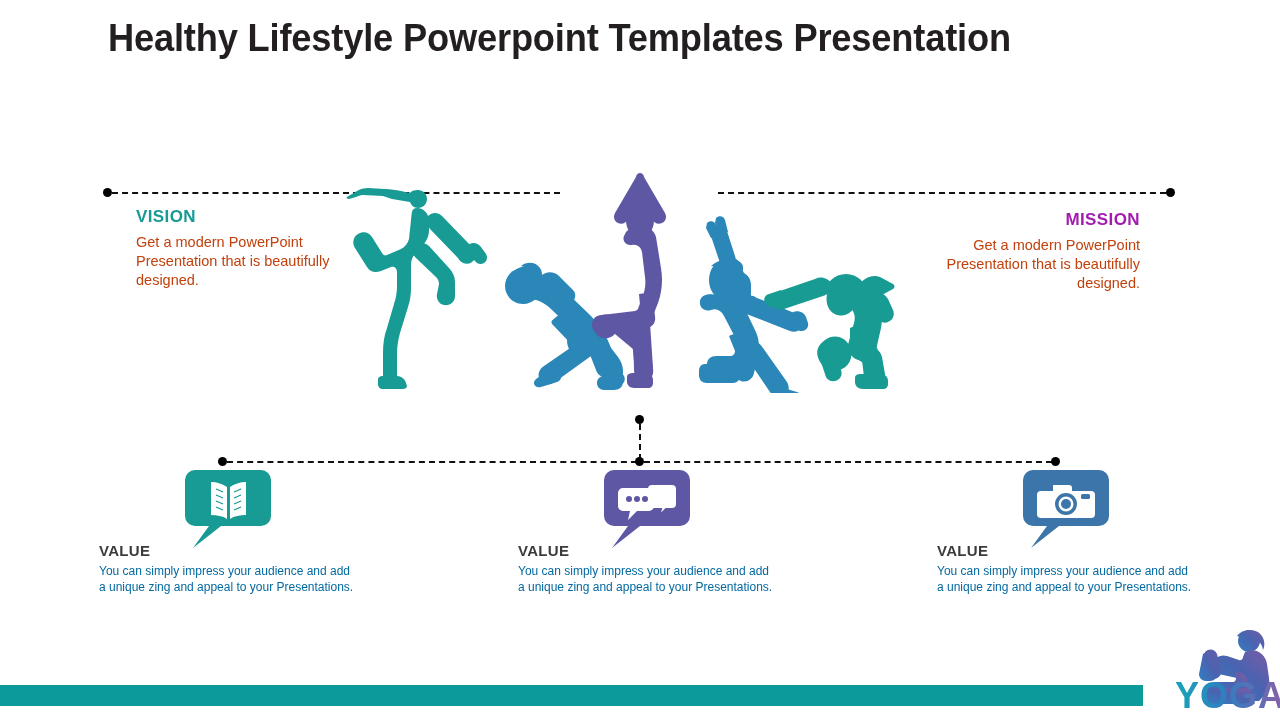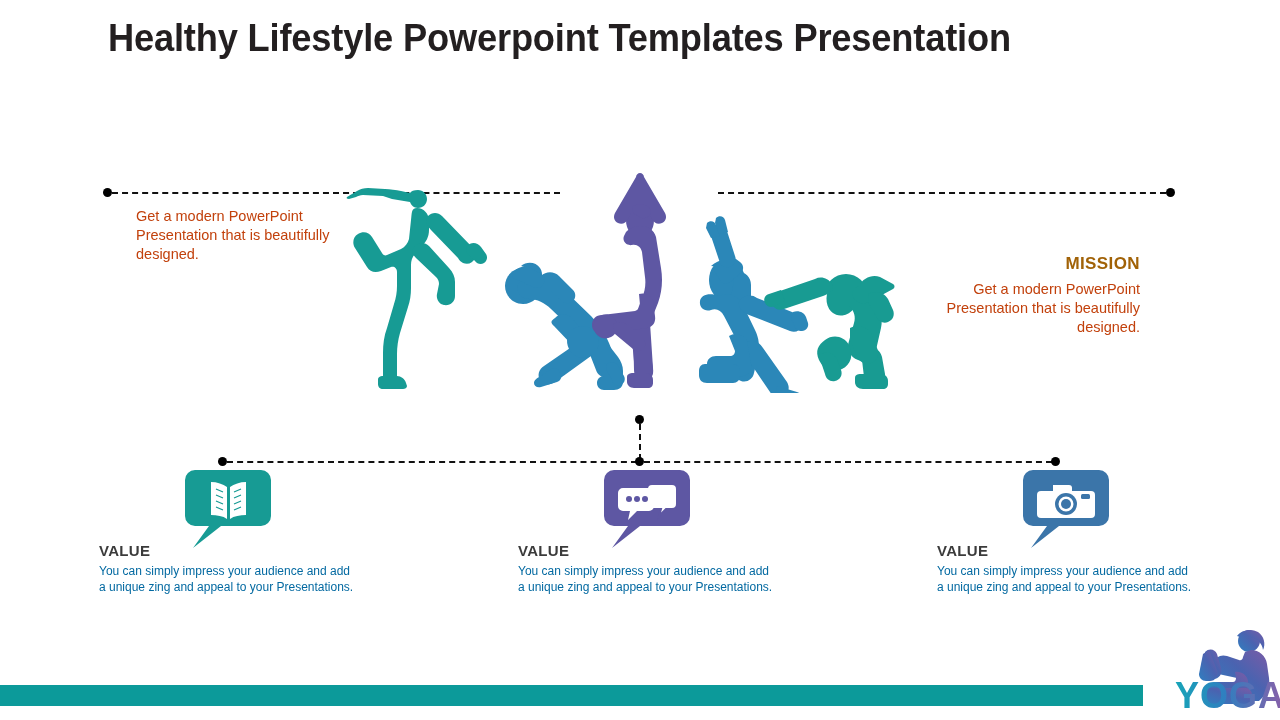--- a/index.html
+++ b/index.html
@@ -29,21 +29,21 @@
     position:absolute;width:0;border-left:2px dashed #111;
   }
 
   
   .vm-block{position:absolute;}
   .vm-head{font-size:17px;font-weight:bold;letter-spacing:0.4px;margin:0 0 6px 0;}
   .vm-body{font-size:14.5px;color:#c2410c;line-height:1.32;}
   #vision-block{left:136px;top:207px;width:215px;text-align:left;}
   #vision-block .vm-head{color:#179b94;}
   #mission-block{left:940px;top:210px;width:200px;text-align:right;}
-  #mission-block .vm-head{color:#a16207;margin-top:44px;}
+  #mission-block .vm-head{color:#a21caf;}
 
   
   #yoga-band{position:absolute;left:345px;top:168px;width:550px;height:225px;}
   #yoga-band svg{display:block;width:100%;height:100%;}
 
   
   .value-card{position:absolute;width:310px;}
   .bubble-wrap{position:absolute;top:0;left:0;width:86px;height:78px;}
   .bubble-wrap svg{display:block;width:86px;height:78px;}
   .value-head{
@@ -81,20 +81,21 @@
 <div id="slide">
 
   <div class="slide-title">Healthy Lifestyle Powerpoint Templates Presentation</div>
 
   <div class="dot" style="left:103px;top:188px;"></div>
   <div class="hline" style="left:112px;top:192px;width:448px;"></div>
   <div class="hline" style="left:718px;top:192px;width:448px;"></div>
   <div class="dot" style="left:1166px;top:188px;"></div>
 
   <div class="vm-block" id="vision-block">
+    <div class="vm-head">VISION</div>
     <div class="vm-body">Get a modern PowerPoint Presentation that is beautifully designed.</div>
   </div>
 
   <div class="vm-block" id="mission-block">
     <div class="vm-head">MISSION</div>
     <div class="vm-body">Get a modern PowerPoint Presentation that is beautifully designed.</div>
   </div>
 
   <div id="yoga-band">
     <svg viewBox="0 0 550 225" xmlns="http://www.w3.org/2000/svg" aria-hidden="true">

